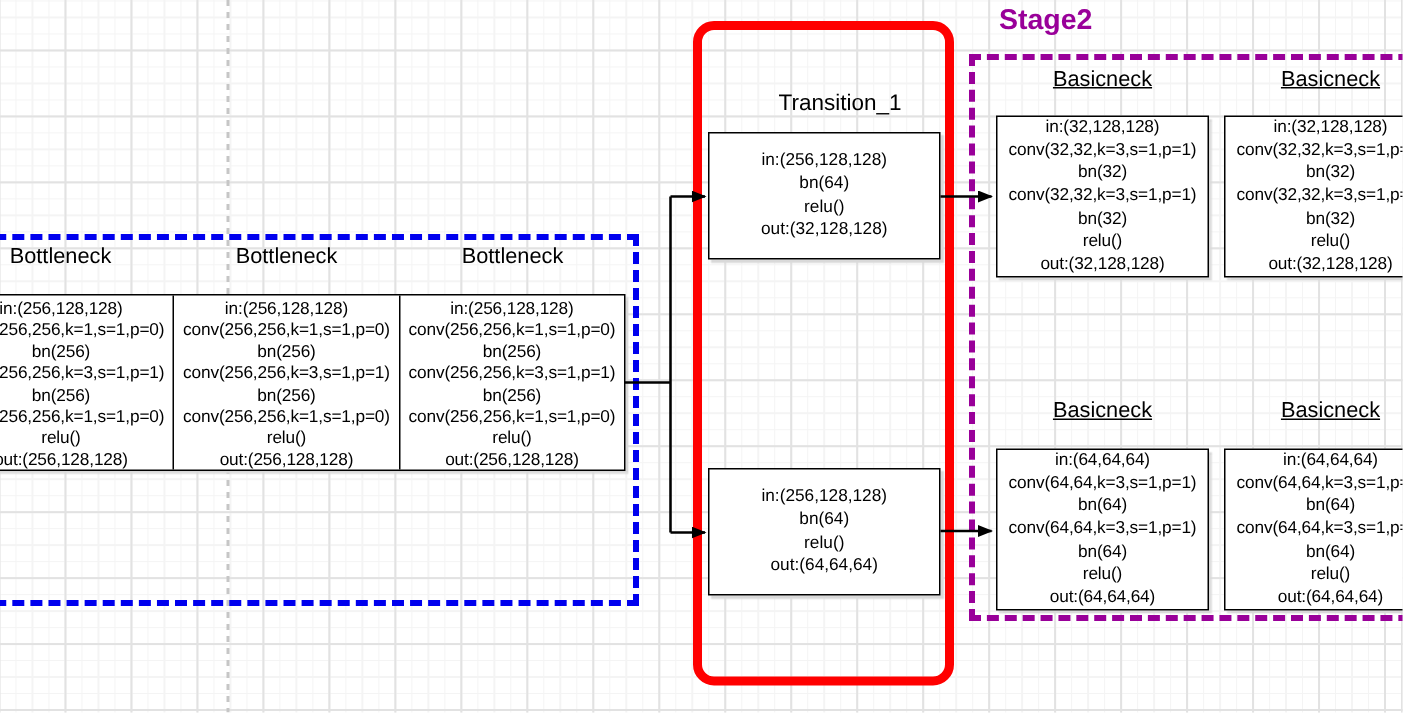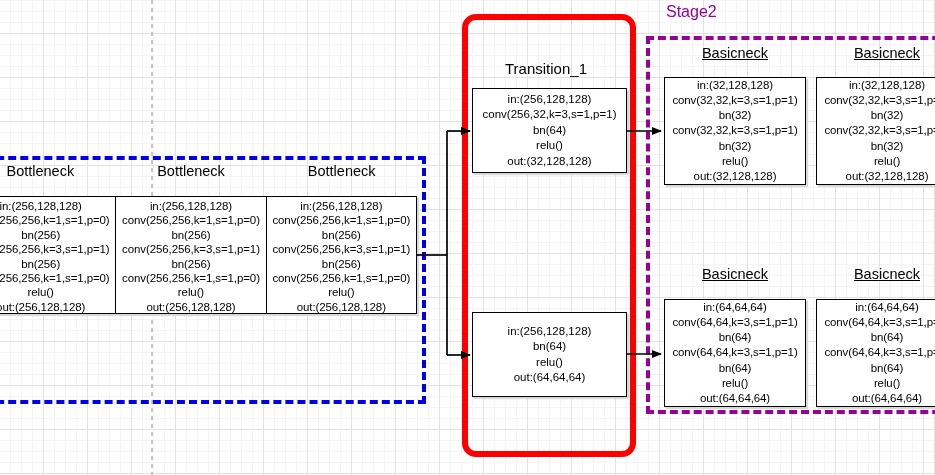--- a/index.html
+++ b/index.html
@@ -18,26 +18,26 @@
   .pageline{
     position:absolute;left:151px;top:0;width:2px;height:475px;z-index:1;
     background:repeating-linear-gradient(180deg,#c6c6c6 0 4px,transparent 4px 8px);
   }
   .groupbox{position:absolute;background:transparent;box-sizing:border-box;}
   .stage1-box{left:-40px;top:156px;width:466px;height:248px;border:4px dashed #0000ee;z-index:2;}
   .transition-box{left:462px;top:14px;width:174px;height:443px;border:6px solid #ff0000;border-radius:14px;z-index:2;}
   .stage2-box{left:646px;top:36px;width:330px;height:378px;border:4px dashed #990099;z-index:2;}
   .stage2-label{
     position:absolute;left:666px;top:3px;z-index:3;
-    font-size:16px;font-weight:normal;color:#990099;
+    font-size:19px;font-weight:bold;color:#990099;
   }
   .titles-row{position:absolute;display:flex;z-index:3;}
   .titles-row .t{flex:1;text-align:center;font-size:14.5px;}
   .bott-titles{left:-35px;top:163px;width:452px;}
-  .transition-label{position:absolute;left:462px;top:60px;width:168px;text-align:center;font-size:15px;z-index:3;}
+  .transition-label{position:absolute;left:462px;top:60px;width:196px;text-align:center;font-size:15px;z-index:3;}
   .bn-title{position:absolute;width:142px;text-align:center;font-size:14.5px;z-index:3;text-decoration:underline;}
   .table{
     position:absolute;background:#fff;border:1.6px solid #000;box-sizing:border-box;
     box-shadow:2px 2px 1px #d9d9d9;z-index:3;display:flex;
   }
   .bott-table{left:-35px;top:196px;width:452px;height:118px;}
   .cell{flex:1;text-align:center;padding-top:2px;box-sizing:border-box;}
   .cell + .cell{border-left:1.6px solid #000;}
   .bott-table .tline{font-size:11.5px;line-height:14.4px;white-space:nowrap;letter-spacing:-0.1px;}
   .tr-block{
@@ -99,21 +99,20 @@
         <div class="tline">conv(256,256,k=1,s=1,p=0)</div>
         <div class="tline">relu()</div>
         <div class="tline">out:(256,128,128)</div>
       </div>
   </div>
 
   <div class="groupbox transition-box"></div>
   <div class="transition-label">Transition_1</div>
   <div class="tr-block tr-top">
       <div class="tline">in:(256,128,128)</div>
-      <div class="tline">conv(256,32,k=3,s=1,p=1)</div>
       <div class="tline">bn(64)</div>
       <div class="tline">relu()</div>
       <div class="tline">out:(32,128,128)</div>
     </div>
   <div class="tr-block tr-bottom">
       <div class="tline">in:(256,128,128)</div>
       <div class="tline">bn(64)</div>
       <div class="tline">relu()</div>
       <div class="tline">out:(64,64,64)</div>
     </div>

